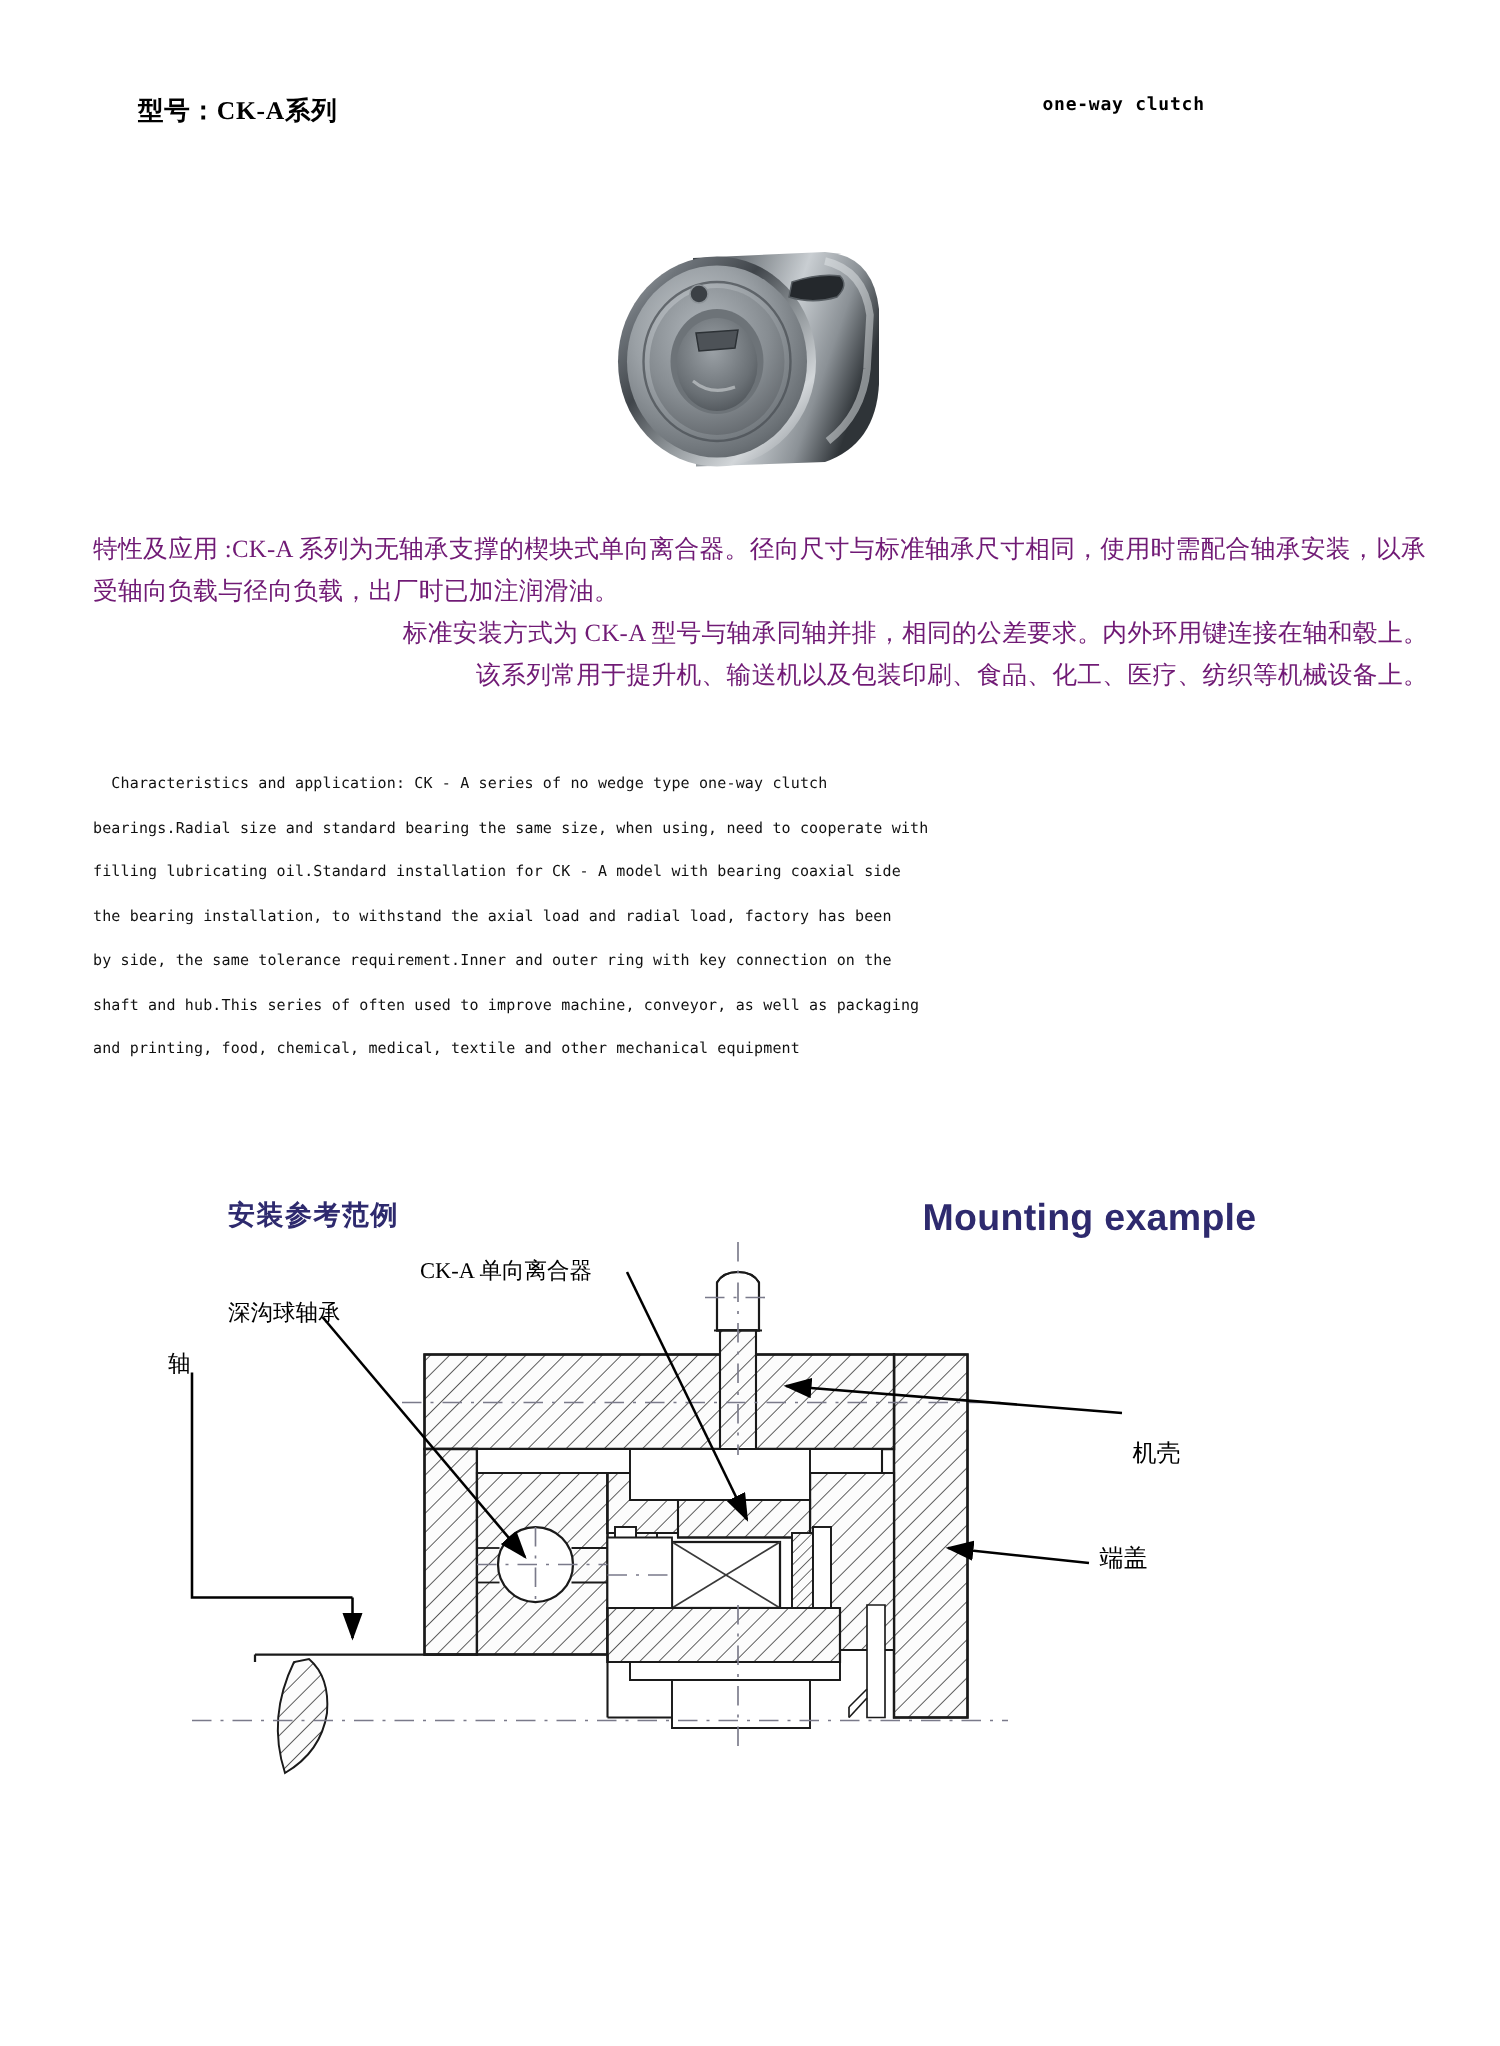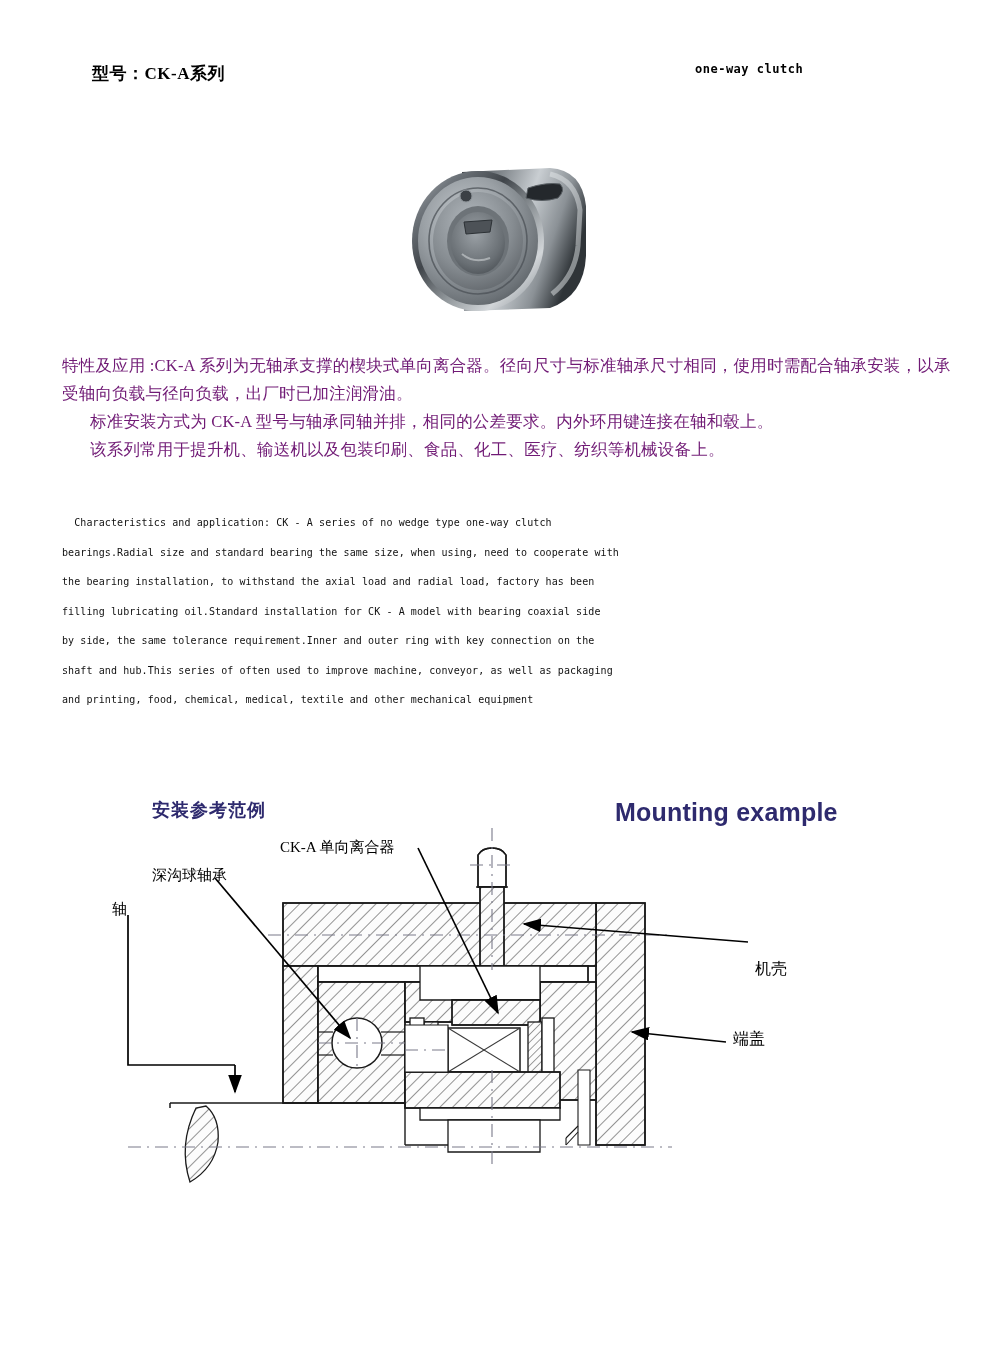--- a/index.html
+++ b/index.html
@@ -37,21 +37,21 @@
   
   .cn-block{
     position:absolute; left:62px; top:352px; width:890px;
     font-family:"Liberation Serif", serif;
     font-size:16.5px;
     line-height:28px;
     letter-spacing:.2px;
     color:#701a75;
   }
   .cn-block p{margin:0;}
-  .cn-block p.ind{text-indent:28px;}
+  .cn-block p.ind{text-indent:28px;text-align:right;}
 
   
   .en-block{
     position:absolute; left:62px; top:508px; width:900px;
     font-family:"DejaVu Sans Mono", monospace;
     font-size:10px;
     line-height:29.5px;
     letter-spacing:.1px;
     color:#111;
   }
@@ -160,22 +160,22 @@
 
 <div class="cn-block">
   <p>特性及应用 :CK-A 系列为无轴承支撑的楔块式单向离合器。径向尺寸与标准轴承尺寸相同，使用时需配合轴承安装，以承受轴向负载与径向负载，出厂时已加注润滑油。</p>
   <p class="ind">标准安装方式为 CK-A 型号与轴承同轴并排，相同的公差要求。内外环用键连接在轴和毂上。</p>
   <p class="ind">该系列常用于提升机、输送机以及包装印刷、食品、化工、医疗、纺织等机械设备上。</p>
 </div>
 
 <div class="en-block">
   <p>  Characteristics and application: CK - A series of no wedge type one-way clutch</p>
   <p>bearings.Radial size and standard bearing the same size, when using, need to cooperate with</p>
+  <p>filling lubricating oil.Standard installation for CK - A model with bearing coaxial side</p>
   <p>the bearing installation, to withstand the axial load and radial load, factory has been</p>
-  <p>filling lubricating oil.Standard installation for CK - A model with bearing coaxial side</p>
   <p>by side, the same tolerance requirement.Inner and outer ring with key connection on the</p>
   <p>shaft and hub.This series of often used to improve machine, conveyor, as well as packaging</p>
   <p>and printing, food, chemical, medical, textile and other mechanical equipment</p>
 </div>
 
 <div class="mount-head-cn">安装参考范例</div>
 <div class="mount-head-en">Mounting example</div>
 
 <div class="diagram">
   <svg width="1000" height="420" viewBox="0 0 1000 420">

